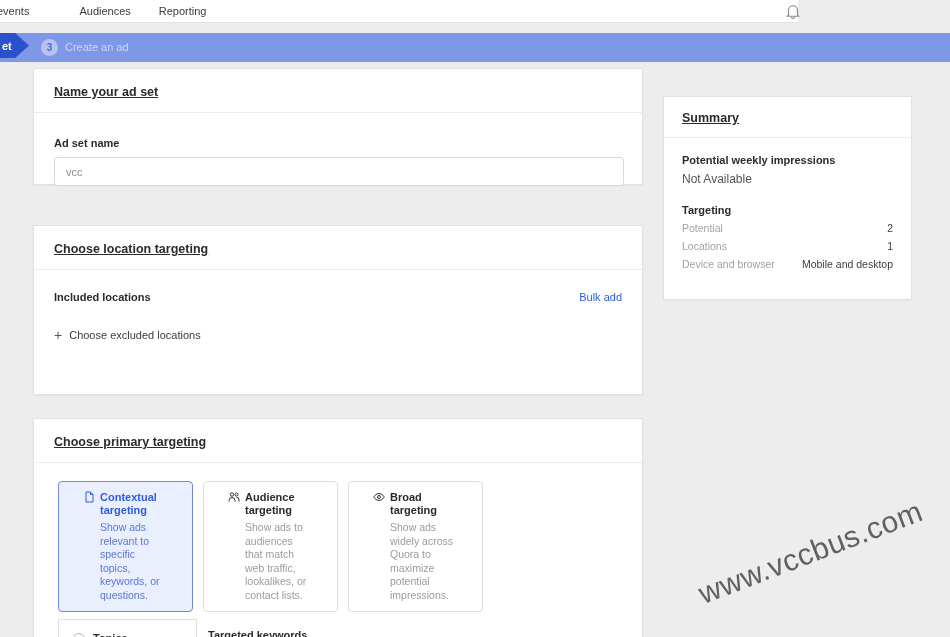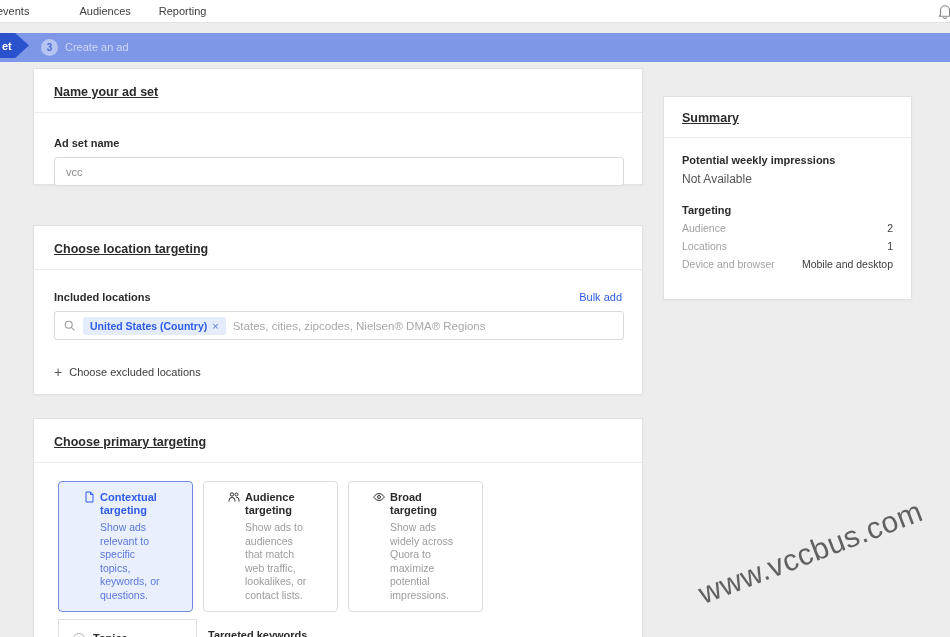--- a/index.html
+++ b/index.html
@@ -8,21 +8,21 @@
     font-family:"Liberation Sans", sans-serif;
     background:#ededed;
     position:relative;
     overflow:hidden;
     color:#2b2b2b;
   }
   .stage { position:absolute; inset:0; width:950px; height:637px; overflow:hidden; }
 
   
   .topnav {
-    position:absolute; left:0; top:0; width:950px; height:23px;
+    position:absolute; left:0; top:0; width:798px; height:23px;
     background:#fff; border-bottom:1px solid #e2e2e2;
     display:flex; align-items:center;
   }
   .topnav .nav-item {
     font-size:11px; color:#3c3c3c; margin-right:28px; cursor:pointer;
   }
   .topnav .nav-item:first-child { margin-left:-3px; margin-right:22px; }
   .topnav .nav-item:nth-child(2){ margin-left:28px; }
   .bell { position:absolute; right:-5px; top:2px; width:20px; height:18px; color:#8a8a8a; }
 
@@ -187,31 +187,20 @@
   </div>
 
   <div class="card card-location">
     <div class="card-title">Choose location targeting</div>
     <div class="card-divider"></div>
     <div class="body">
       <div class="row-between">
         <span class="field-label">Included locations</span>
         <span class="link-blue">Bulk add</span>
       </div>
-      <div class="search-box">
-        <svg class="search-glyph" viewBox="0 0 24 24" fill="none" stroke="currentColor" stroke-width="2">
-          <circle cx="10.5" cy="10.5" r="6.5"></circle>
-            <line x1="15.5" y1="15.5" x2="21" y2="21"></line>
-        </svg>
-        <span class="chip">
-          <span>United States (Country)</span>
-          <span class="x">×</span>
-        </span>
-        <span class="placeholder">States, cities, zipcodes, Nielsen® DMA® Regions</span>
-      </div>
       <div class="excluded-link">
         <span class="plus-glyph">+</span>
         <span>Choose excluded locations</span>
       </div>
     </div>
   </div>
 
   <div class="card card-primary">
     <div class="card-title">Choose primary targeting</div>
     <div class="card-divider"></div>
@@ -280,21 +269,21 @@
 
   <div class="card summary">
     <div class="card-title">Summary</div>
     <div class="card-divider"></div>
     <div class="body">
       <div class="sum-head">Potential weekly impressions</div>
       <div class="sum-value">Not Available</div>
       <div class="sum-section">
         <div class="sum-head">Targeting</div>
         <div class="sum-row">
-          <span class="k">Audience</span>
+          <span class="k">Potential</span>
           <span class="v">2</span>
         </div>
         <div class="sum-row">
           <span class="k">Locations</span>
           <span class="v">1</span>
         </div>
         <div class="sum-row">
           <span class="k">Device and browser</span>
           <span class="v">Mobile and desktop</span>
         </div>

